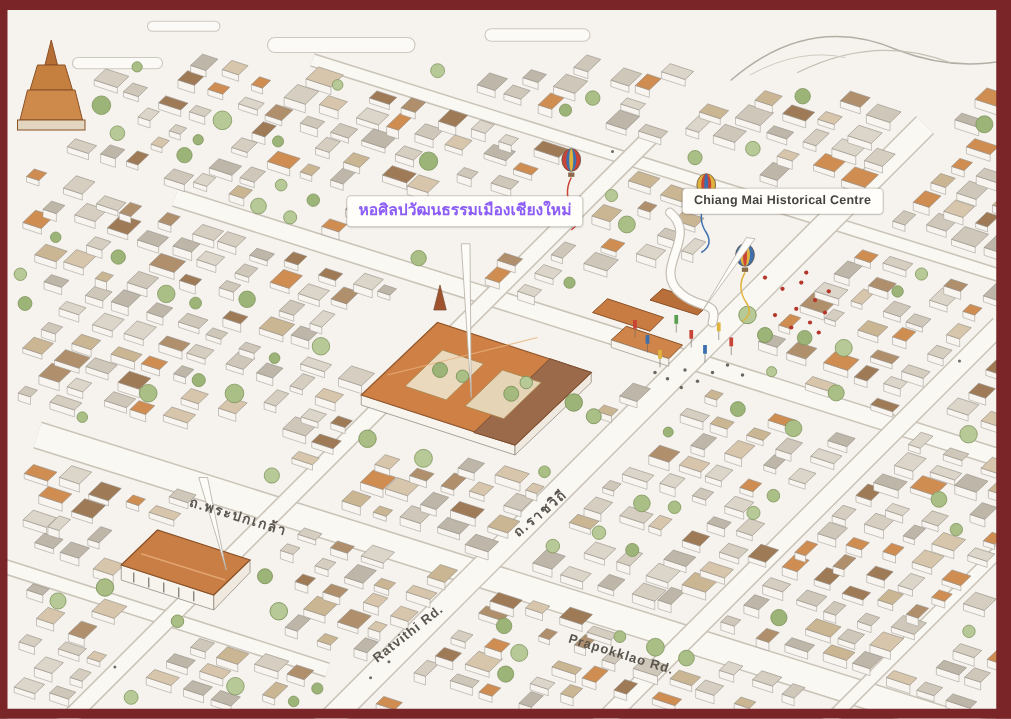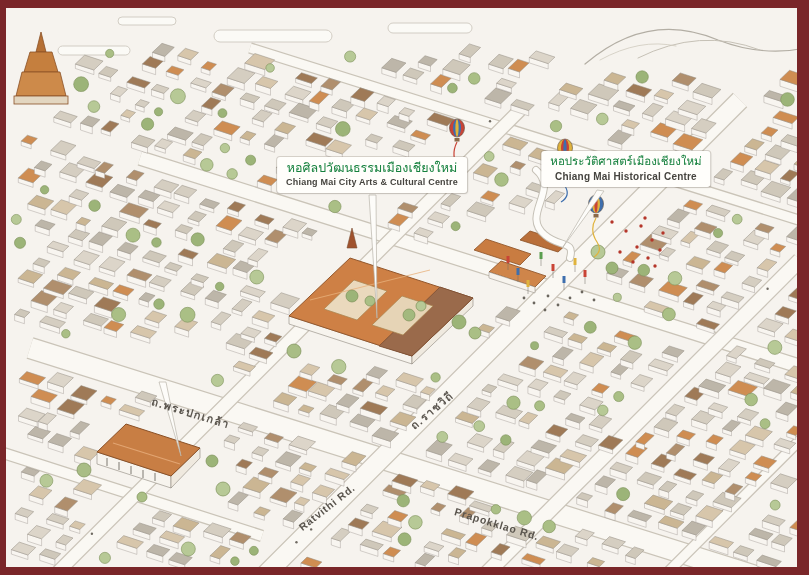--- a/index.html
+++ b/index.html
@@ -2,21 +2,21 @@
 <html><head>
 <meta charset="utf-8">
 <style>
   html,body{margin:0;padding:0;background:#555;}
   .stage{position:relative;width:809px;height:575px;background:#7a2629;overflow:hidden;
          font-family:"Liberation Sans", sans-serif;}
   .stage svg{position:absolute;left:0;top:0;}
   .callout{position:absolute;background:#fffefb;border-radius:3px;padding:3px 9px 4px;
            text-align:center;white-space:nowrap;transform:translateX(-50%);
            box-shadow:0 0 0 1px rgba(140,130,115,.30), 0 1px 2px rgba(0,0,0,.10);}
-  .callout .th{display:block;font-size:12.5px;font-weight:normal;color:#15803d;line-height:1.35;}
+  .callout .th{display:block;font-size:12.5px;font-weight:bold;color:#8b5cf6;line-height:1.35;}
   .callout .en{display:block;font-size:9px;font-weight:bold;color:#46443f;line-height:1.3;letter-spacing:.2px;}
   .callout.small .th{font-size:11.5px;}
   .callout.small .en{font-size:10px;}
   .roadlabel{position:absolute;font-size:11px;font-weight:bold;color:#5a554e;
              letter-spacing:1.4px;transform-origin:0 50%;white-space:nowrap;}
   .roadlabel.en{letter-spacing:.8px;font-size:10.5px;}
 </style>
 </head>
 <body>
 
@@ -1119,24 +1119,22 @@
     <g fill="#7a2629">
       <rect x="0" y="0" width="809" height="8"></rect>
       <rect x="0" y="567" width="809" height="8"></rect>
       <rect x="0" y="0" width="6" height="575"></rect>
       <rect x="797" y="0" width="12" height="575"></rect>
     </g>
   </svg>
 
   <div class="callout" style="left:372px;top:157px;">
     <span class="th">หอศิลปวัฒนธรรมเมืองเชียงใหม่</span>
-    <span class="en">Chiang Mai City Arts &amp; Cultural Centre</span>
   </div>
   <div class="callout small" style="left:626px;top:151px;">
-    <span class="th">หอประวัติศาสตร์เมืองเชียงใหม่</span>
     <span class="en">Chiang Mai Historical Centre</span>
   </div>
 
   <div class="roadlabel" style="left:152px;top:392px;transform:rotate(17deg);">ถ.พระปกเกล้า</div>
   <div class="roadlabel" style="left:412px;top:418px;transform:rotate(-40deg);">ถ.ราชวิถี</div>
   <div class="roadlabel en" style="left:300px;top:522px;transform:rotate(-38deg);">Ratvithi Rd.</div>
   <div class="roadlabel en" style="left:455px;top:505px;transform:rotate(17deg);">Prapokklao Rd.</div>
 
 </div>
 

